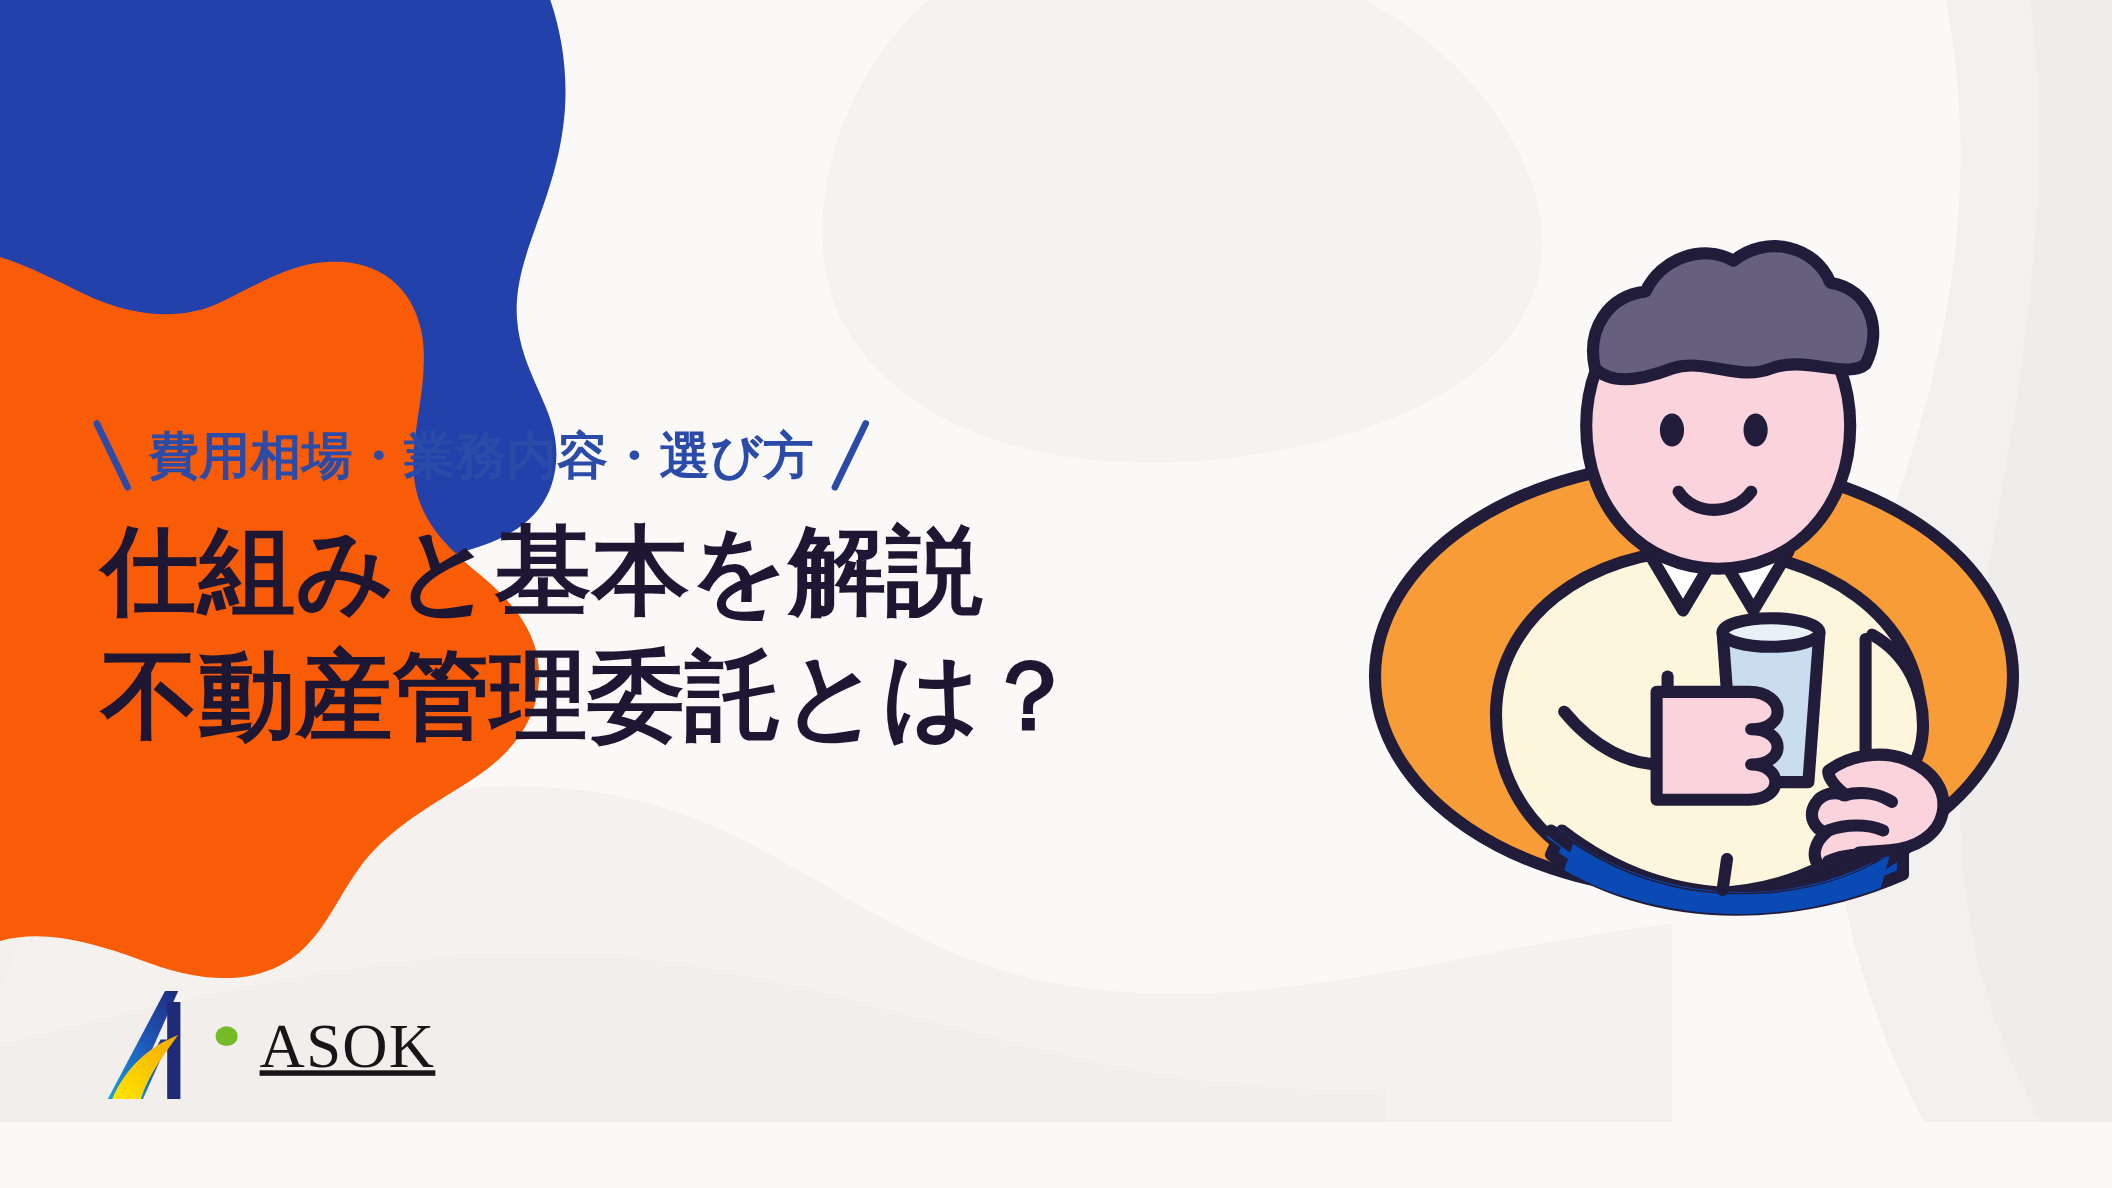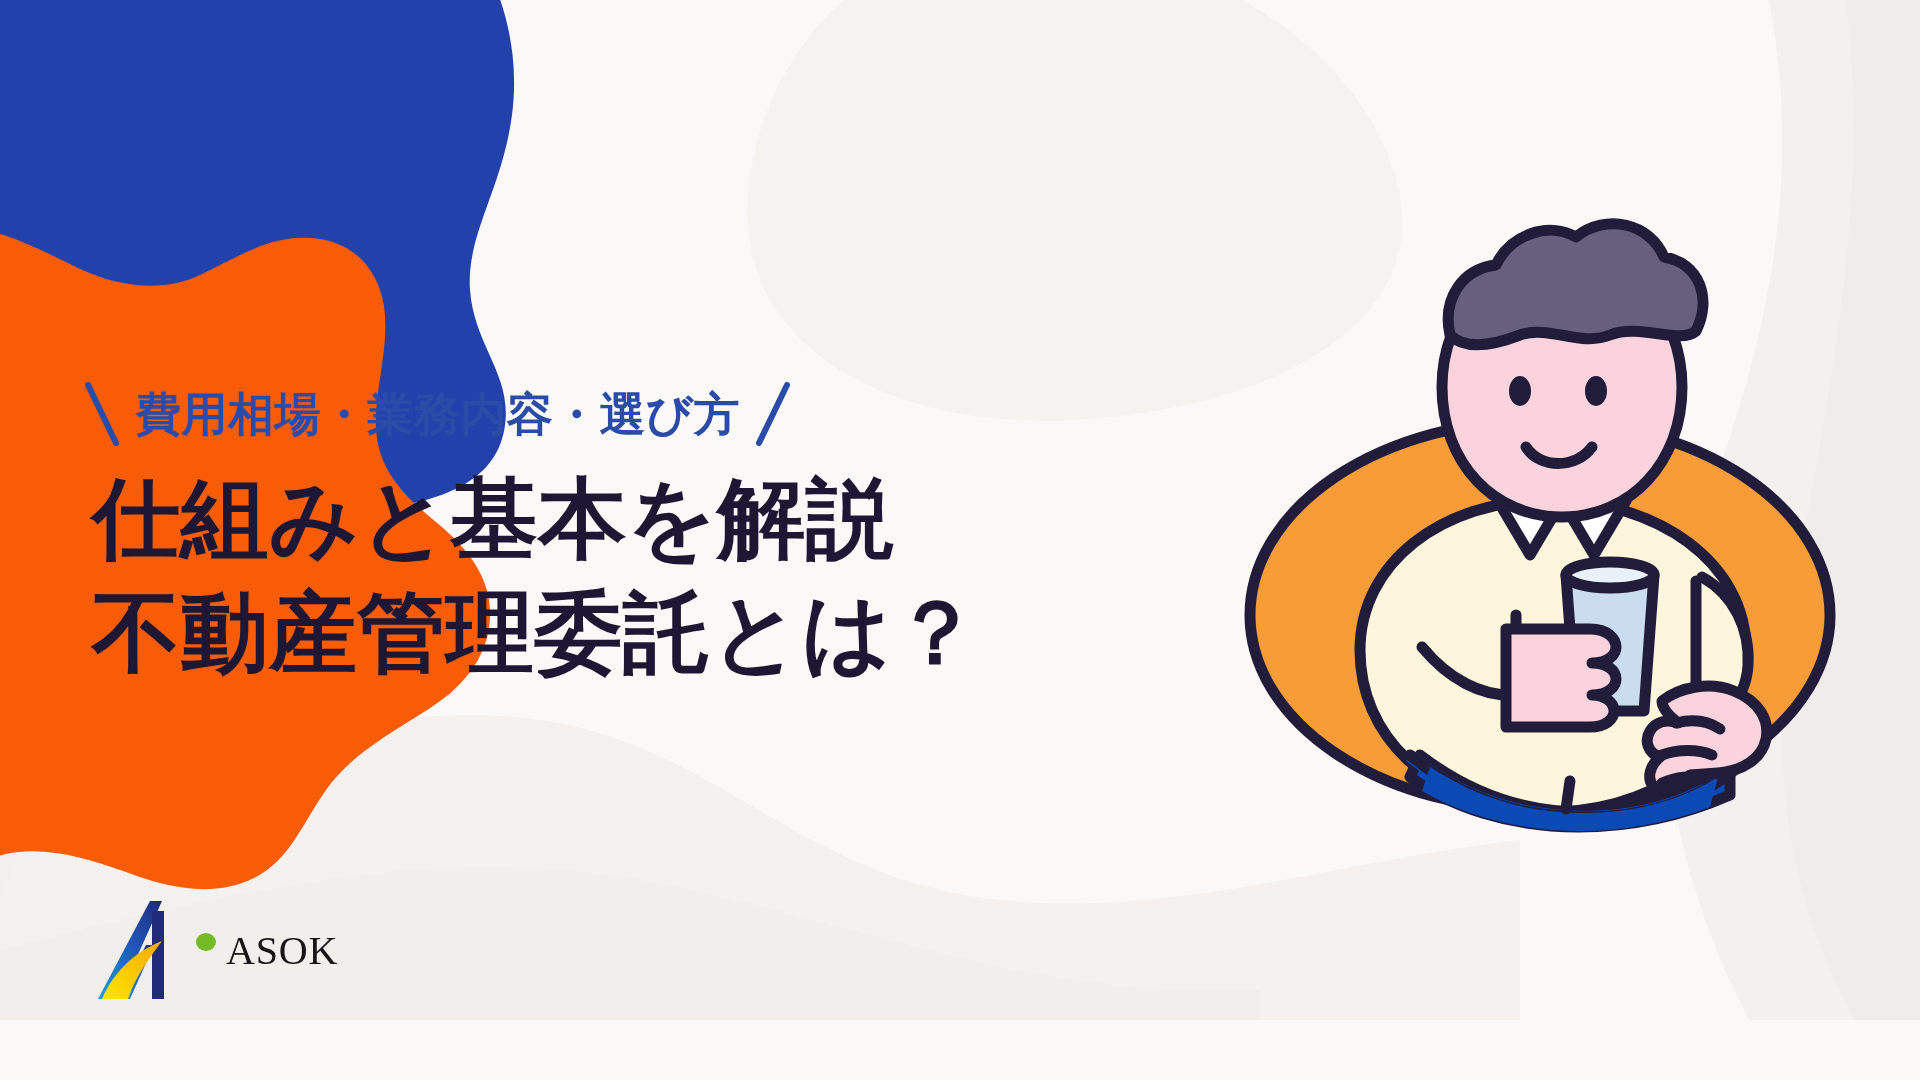--- a/index.html
+++ b/index.html
@@ -48,25 +48,27 @@
 
   
   .logo-row {
     position:absolute;
     left:96px; top:895px;
     display:flex; align-items:center; gap:6px;
   }
   .logo-mark { width:92px; height:108px; flex:none; }
   .logo-word {
     font-family:"Liberation Serif","DejaVu Serif",serif;
-    font-size:40px;
+    font-size:57px;
     letter-spacing:0.02em;
     color:#1A1418;
     line-height:1;
+    margin-left:10px;
     margin-top:4px;
+    text-decoration:underline;
   }
 
   
   .illus { position:absolute; right:10px; top:195px; width:700px; height:640px; }
 </style>
 </head>
 <body>
 
 <div id="stage">
 

